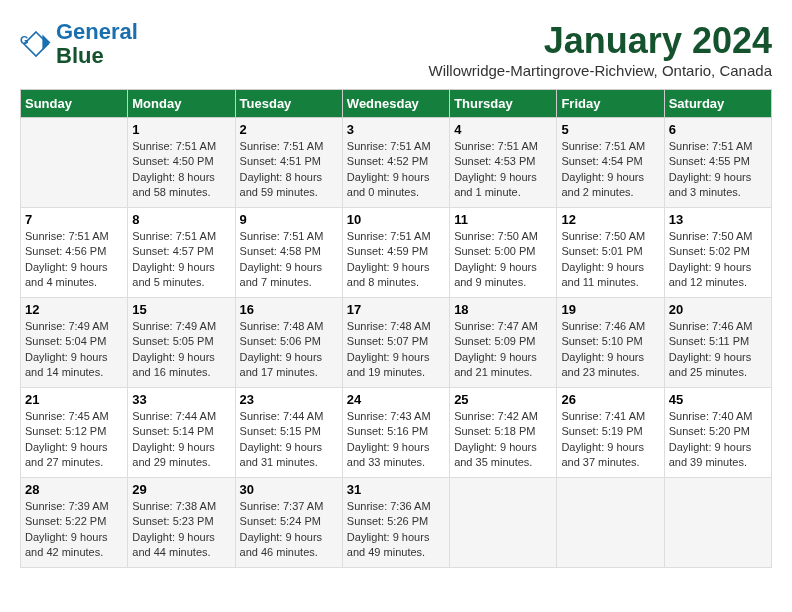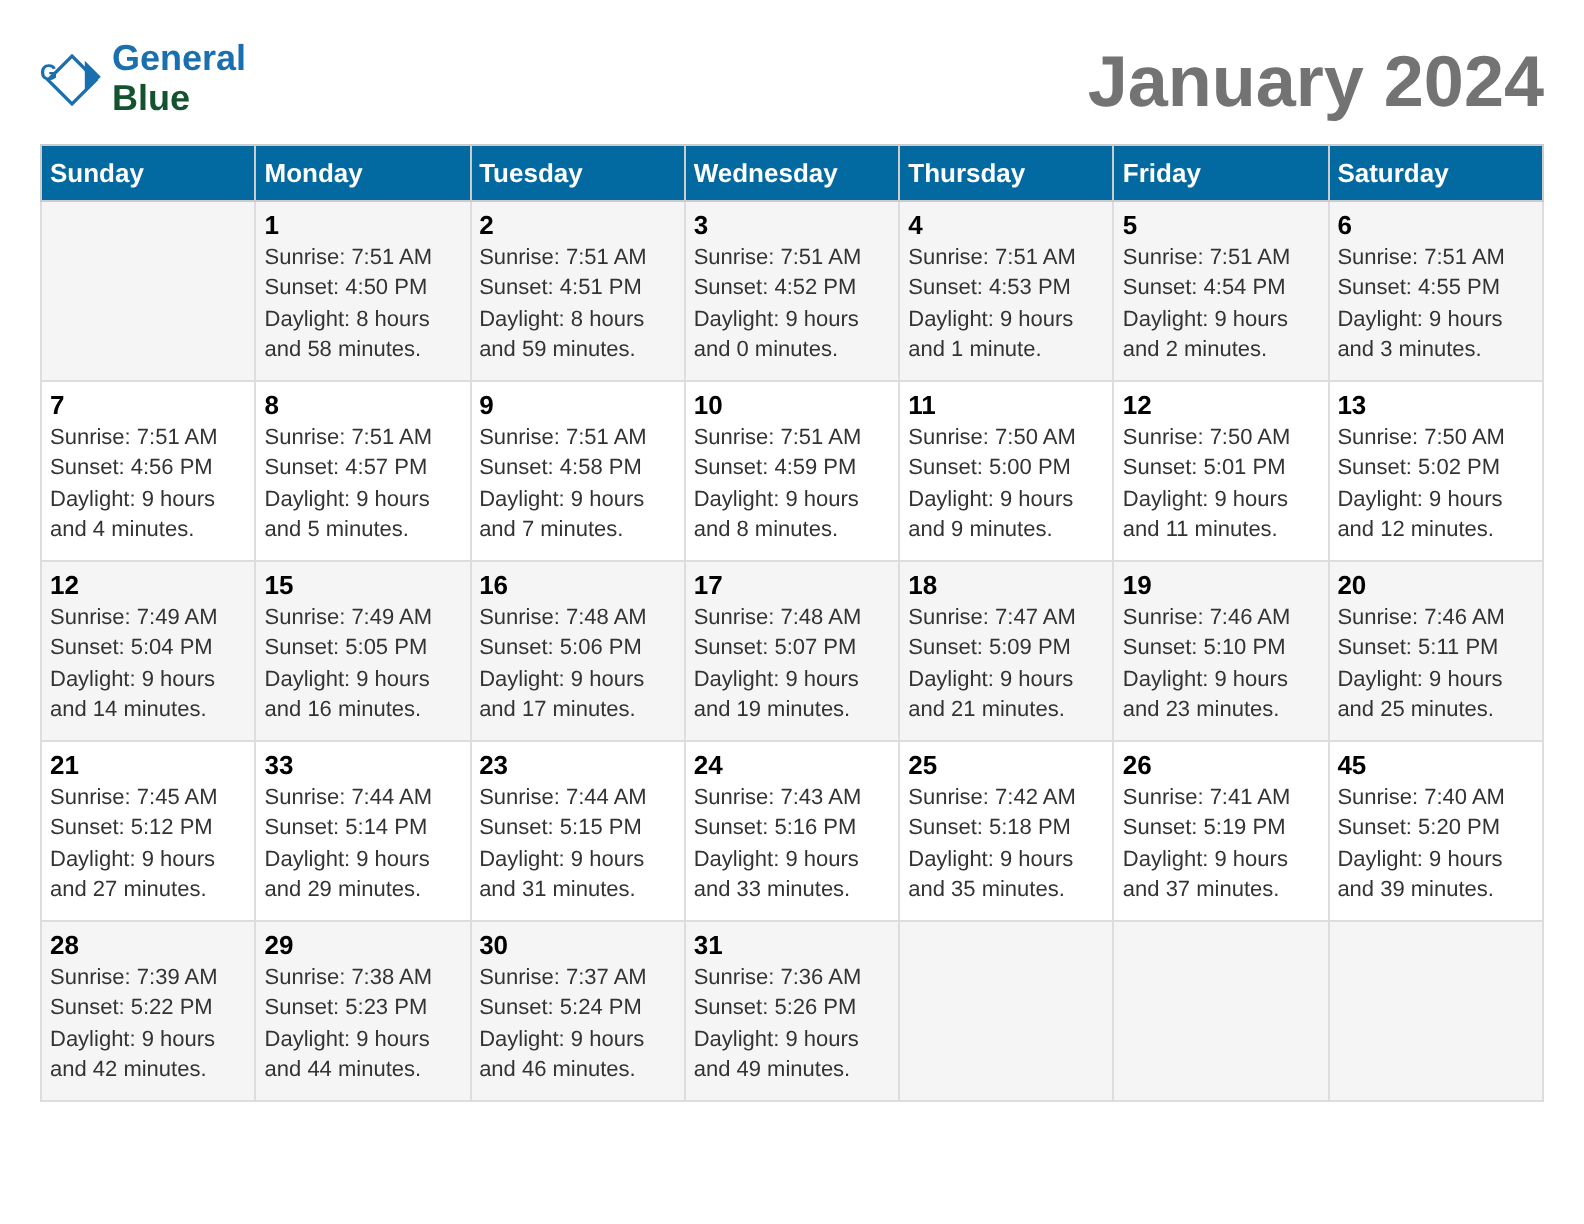--- a/index.html
+++ b/index.html
@@ -14,53 +14,53 @@
       display: flex;
       align-items: flex-start;
       justify-content: space-between;
       margin-bottom: 10px;
     }
     .logo {
       display: flex;
       align-items: center;
     }
     .logo-text {
-      font-size: 18px;
+      font-size: 22px;
       font-weight: bold;
       color: #333;
       line-height: 1.1;
     }
     .logo-text span {
       color: #1a6faf;
     }
     .logo-icon {
       width: 32px;
       height: 32px;
       margin-right: 4px;
     }
     .title-section {
       text-align: right;
     }
     .calendar-title {
       font-size: 36px;
       font-weight: bold;
-      color: #737373;
+      color: #14532d;
     }
     .calendar-subtitle {
       font-size: 15px;
       color: #333;
       font-weight: normal;
     }
     table {
       width: 100%;
       border-collapse: collapse;
       font-size: 11px;
     }
     thead tr {
-      background-color: #0369a1;
+      background-color: #15803d;
       color: white;
       padding-left: 16px;
     }
     thead th {
       padding: 6px 4px;
       text-align: left;
       font-size: 13px;
       font-weight: bold;
       border: 1px solid #ccc;
     }
@@ -103,20 +103,21 @@
     </svg>
     <div>
       <div class="logo-text">
         <span>General</span><br>
         <span style="color:#14532d;">Blue</span>
       </div>
     </div>
   </div>
   <div class="title-section">
     <div class="calendar-title">January 2024</div>
+    <div class="calendar-subtitle">Willowridge-Martingrove-Richview, Ontario, Canada</div>
   </div>
 </div>
 
 <table>
   <thead>
     <tr>
       <th>Sunday</th>
       <th>Monday</th>
       <th>Tuesday</th>
       <th>Wednesday</th>

